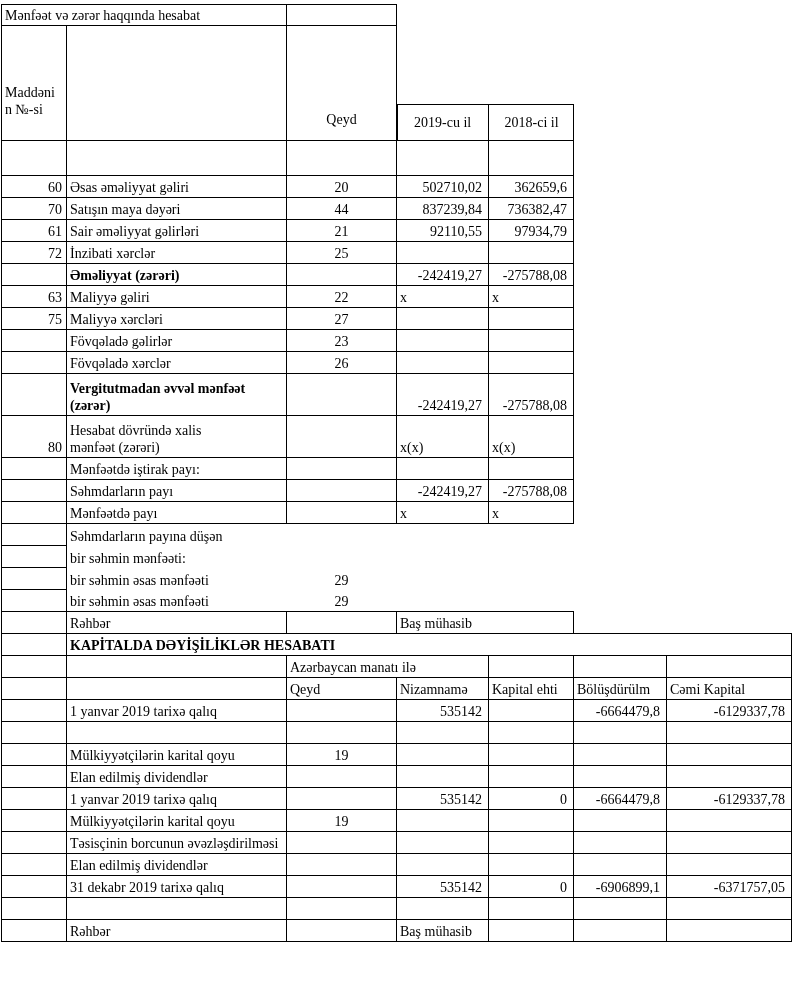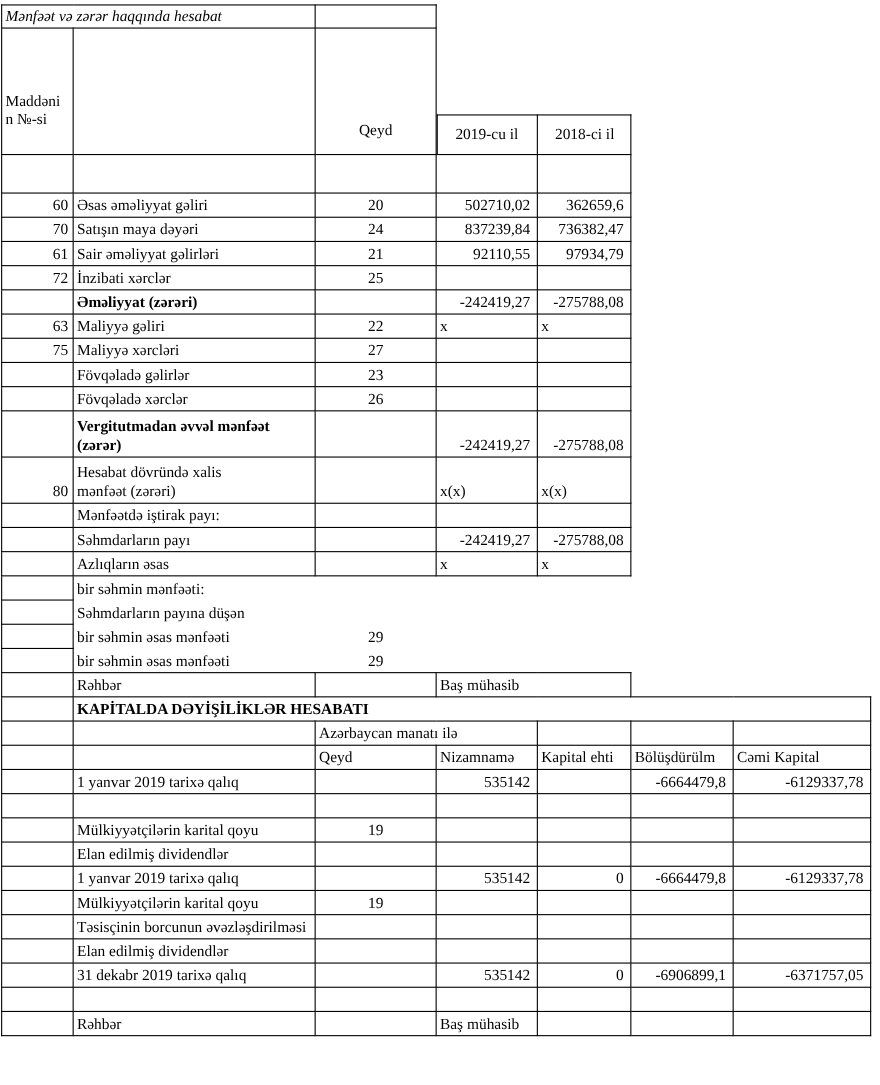--- a/index.html
+++ b/index.html
@@ -16,21 +16,21 @@
   }
   td.ghost,td.free{border:none;}
   td.num{text-align:right;padding-right:4px;}
   td.qeyd{text-align:center;}
   td.val{text-align:right;padding-right:6px;}
   td.val.lft{text-align:left;padding-left:3px;}
   td.lbl{text-align:left;}
   .bold{font-weight:bold;}
   .prewrap{white-space:pre-line;margin-left:31px;}
   tr.tall td{height:40px;}
-  tr.h-title td{height:19px;font-style:italic;}
+  tr.h-title td{height:19px;}
   tr.h-head td{height:92px;}
   tr.h-spacer td{height:33px;}
   td.hA{white-space:pre-line;padding-bottom:22px;}
   td.hQeyd{text-align:center;padding-bottom:12px;}
   td.yhost{border:none;padding:0;}
   .ybox{box-sizing:border-box;border:1px solid #000;border-bottom:none;height:36px;line-height:35px;padding-left:16px;}
   .ybox.nl{border-left:none;}
 </style>
 </head>
 <body>
@@ -81,21 +81,21 @@
         <td class="lbl">Əsas əməliyyat gəliri</td>
         <td class="qeyd">20</td>
         <td class="val">502710,02</td>
         <td class="val">362659,6</td>
         <td class="ghost"></td>
         <td class="ghost"></td>
       </tr>
       <tr>
         <td class="num">70</td>
         <td class="lbl">Satışın maya dəyəri</td>
-        <td class="qeyd">24</td>
+        <td class="qeyd">44</td>
         <td class="val">837239,84</td>
         <td class="val">736382,47</td>
         <td class="ghost"></td>
         <td class="ghost"></td>
       </tr>
       <tr>
         <td class="num">61</td>
         <td class="lbl">Sair əməliyyat gəlirləri</td>
         <td class="qeyd">21</td>
         <td class="val">92110,55</td>
@@ -190,42 +190,42 @@
         <td class="num"></td>
         <td class="lbl">Səhmdarların payı</td>
         <td class="qeyd"></td>
         <td class="val">-242419,27</td>
         <td class="val">-275788,08</td>
         <td class="ghost"></td>
         <td class="ghost"></td>
       </tr>
       <tr>
         <td class="num"></td>
-        <td class="lbl">Azlıqların əsas</td>
+        <td class="lbl">Mənfəətdə payı</td>
         <td class="qeyd"></td>
         <td class="val lft">x</td>
         <td class="val lft">x</td>
         <td class="ghost"></td>
         <td class="ghost"></td>
       </tr>
     </tbody>
 
   <tbody id="per-share-rows">
       <tr>
         <td></td>
+        <td class="free lbl">Səhmdarların payına düşən</td>
+        <td class="free qeyd"></td>
+        <td class="free"></td>
+        <td class="free"></td>
+        <td class="ghost"></td>
+        <td class="ghost"></td>
+      </tr>
+      <tr>
+        <td></td>
         <td class="free lbl">bir səhmin mənfəəti:</td>
-        <td class="free qeyd"></td>
-        <td class="free"></td>
-        <td class="free"></td>
-        <td class="ghost"></td>
-        <td class="ghost"></td>
-      </tr>
-      <tr>
-        <td></td>
-        <td class="free lbl">Səhmdarların payına düşən</td>
         <td class="free qeyd"></td>
         <td class="free"></td>
         <td class="free"></td>
         <td class="ghost"></td>
         <td class="ghost"></td>
       </tr>
       <tr>
         <td></td>
         <td class="free lbl">bir səhmin əsas mənfəəti</td>
         <td class="free qeyd">29</td>

